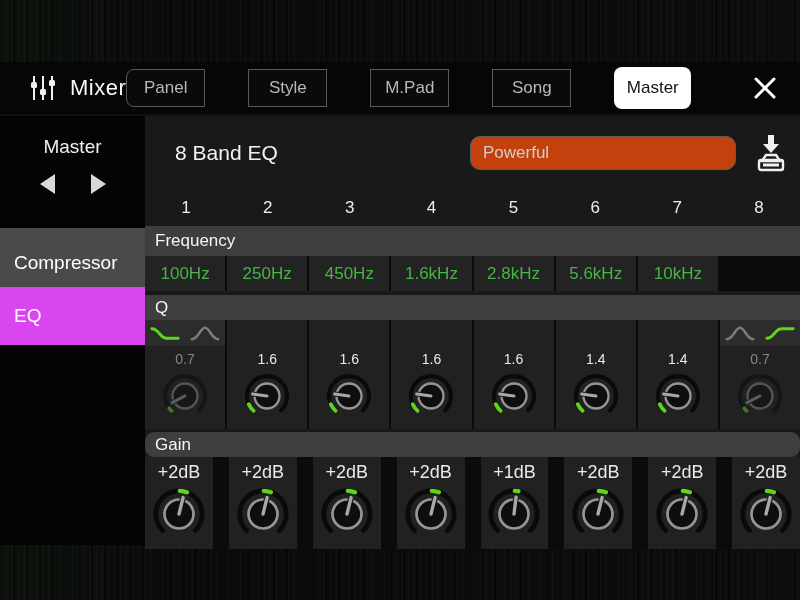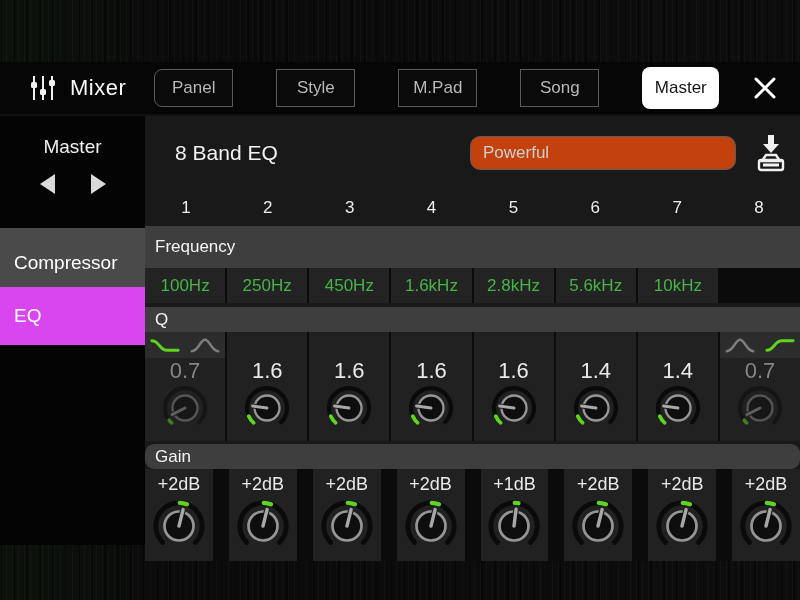--- a/index.html
+++ b/index.html
@@ -14,21 +14,21 @@
     padding-left: 10px;
   }
   
   .titlebar {
     position:absolute; top:62px; left:0; width:800px; height:54px;
     background:#060606; display:flex; align-items:center;
     border-bottom:2px solid #111;
   }
   .app-icon { margin-left:30px; width:26px; height:28px; }
   .app-title { margin-left:14px; font-size:22px; color:#fafafa; letter-spacing:0.5px; }
-  .tabs { margin-left:28px; display:flex; width:565px; height:38px; align-items:center; position:relative;gap:44px; }
+  .tabs { display:flex; width:565px; height:38px; align-items:center; position:relative;gap:44px; }
   .tab {
     flex:1; height:38px; line-height:36px; text-align:center;
     color:#b8b8b8; font-size:17px; background:#0a0a0a;
     border:1px solid #5a5a5a; margin-left:-1px; cursor:default;
   }
   .tab:first-child { border-radius:8px 0 0 8px; margin-left:0; }
   .tab.active {
     background:#ffffff; color:#141414; border:none; border-radius:8px;
     height:42px; line-height:42px; z-index:2; font-weight:400;
   }
@@ -51,31 +51,31 @@
   .main-header { height:74px; display:flex; align-items:center; }
   .eq-title { margin-left:30px; font-size:21px; color:#f2f2f2; }
   .preset-field {
     margin-left:auto; width:266px; height:34px; border:1px solid #5c5c5c; border-radius:10px;
     display:flex; align-items:center; padding-left:12px; color:#cfcfcf; font-size:17px;
     background:#c2410c;
   }
   .save-btn { width:34px; height:40px; margin-left:18px; margin-right:12px; display:flex; align-items:center; justify-content:center; }
   .numbers-row { height:36px; display:grid; grid-template-columns:repeat(8,1fr); }
   .num-cell { display:flex; align-items:center; justify-content:center; color:#ededed; font-size:17px; }
-  .row-bar { height:42px; background:#3e3e3e; display:flex; align-items:center; padding-left:10px; color:#f5f5f5; font-size:17px; }
+  .row-bar { height:30px; background:#3e3e3e; display:flex; align-items:center; padding-left:10px; color:#f5f5f5; font-size:17px; }
   .grid-row { display:grid; grid-template-columns:repeat(8,1fr); gap:2px; background:#0b0b0b; }
   .freq-row { height:35px; }
   .freq-cell { background:#232323; display:flex; align-items:center; justify-content:center; font-size:17px; color:#46b446; }
   .q-bar { margin-top:4px; height:25px; }
   .q-row { height:109px; }
   .q-cell { background:#212121; display:flex; flex-direction:column; align-items:center; }
   .strip-spacer { width:100%; height:26px; }
   .filter-strip { width:100%; height:26px; background:#2c2c2c; display:flex; align-items:center; justify-content:center; gap:8px; }
   .ficon { width:32px; height:17px; }
-  .q-value { height:22px; margin-top:2px; font-size:22px; color:#e9e9e9; display:flex; align-items:center; }
+  .q-value { height:22px; margin-top:2px; font-size:14px; color:#e9e9e9; display:flex; align-items:center; }
   .q-value.dim { color:#868686; }
   .knob-wrap { display:flex; align-items:center; justify-content:center; }
   .q-knob { width:50px; height:52px; }
   .gain-bar { margin-top:3px; height:25px;border-radius:9px; }
   .gain-row { height:92px;gap:16px; }
   .gain-cell { background:#212121; display:flex; flex-direction:column; align-items:center; }
   .gain-value { height:24px; margin-top:3px; font-size:18px; color:#e9e9e9; display:flex; align-items:center; }
   .gain-knob { width:58px; height:60px; }
   .defs-holder { position:absolute; width:0; height:0; overflow:hidden; }
 </style>

